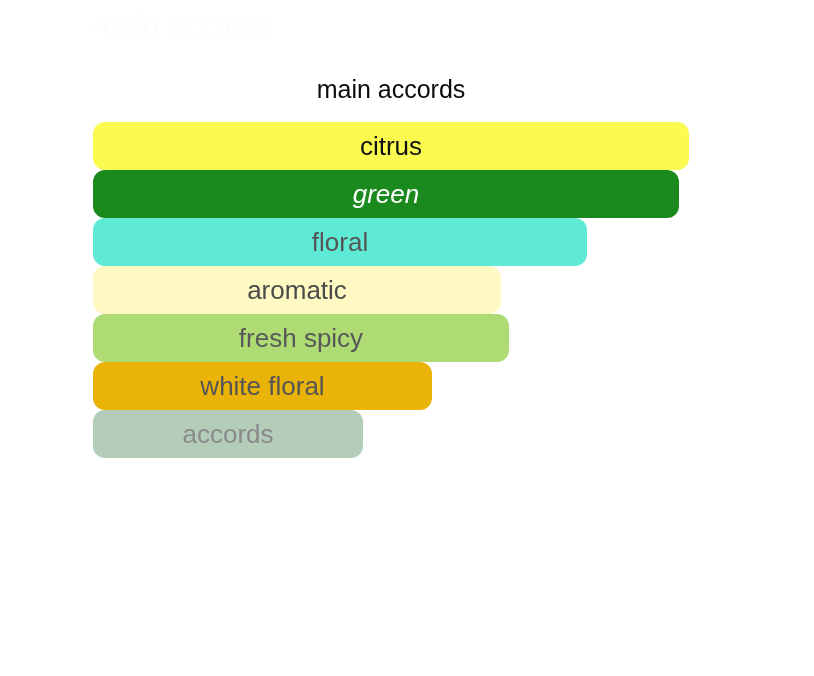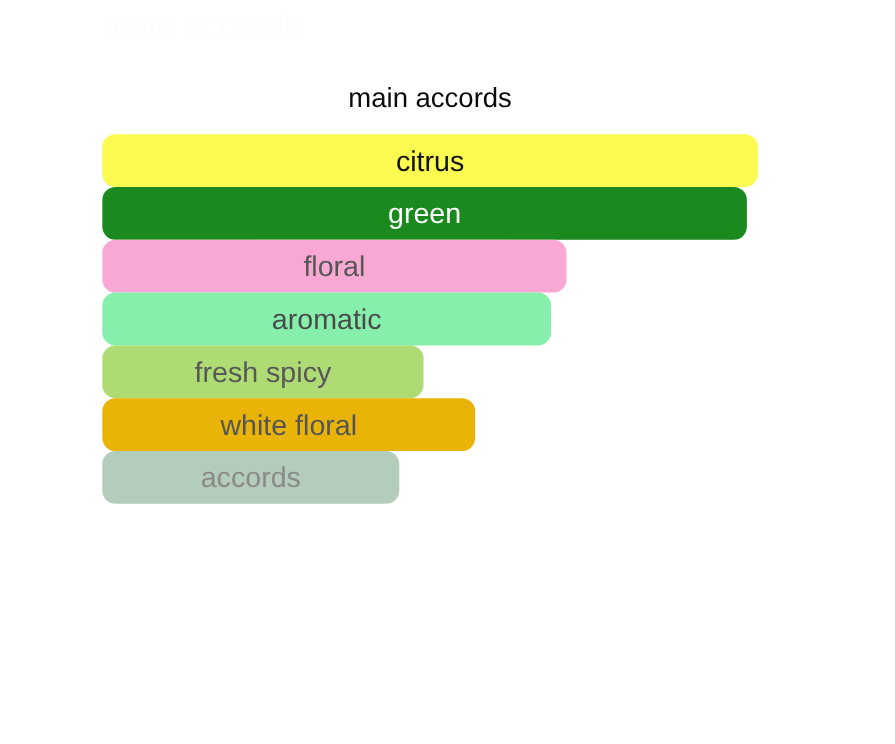--- a/index.html
+++ b/index.html
@@ -89,39 +89,39 @@
 
   <div id="bars">
 
     <div class="bar-row">
       <div class="bar" style="width: 596px; background: rgb(250, 250, 80);">
         <span class="bar-label" style="color: rgb(17, 17, 17);">citrus</span>
       </div>
     </div>
 
     <div class="bar-row">
-      <div class="bar" style="width: 586px; background: rgb(26, 138, 30);">
+      <div class="bar" style="width: 586px; background: rgb(26, 138, 30); font-style: italic;">
         <span class="bar-label" style="color: rgb(255, 255, 255);">green</span>
       </div>
     </div>
 
     <div class="bar-row">
-      <div class="bar" style="width: 422px; background: #f9a8d4;">
+      <div class="bar" style="width: 494px; background: #5eead4;">
         <span class="bar-label" style="color: rgb(85, 85, 85);">floral</span>
       </div>
     </div>
 
     <div class="bar-row">
-      <div class="bar" style="width: 408px; background: #86efac;">
+      <div class="bar" style="width: 408px; background: #fef9c3;">
         <span class="bar-label" style="color: rgb(74, 74, 74);">aromatic</span>
       </div>
     </div>
 
     <div class="bar-row">
-      <div class="bar" style="width: 292px; background: rgb(174, 219, 116);">
+      <div class="bar" style="width: 416px; background: rgb(174, 219, 116);">
         <span class="bar-label" style="color: rgb(88, 88, 88);">fresh spicy</span>
       </div>
     </div>
 
     <div class="bar-row">
       <div class="bar" style="width: 339px; background: #eab308;">
         <span class="bar-label" style="color: rgb(85, 85, 85);">white floral</span>
       </div>
     </div>
 

